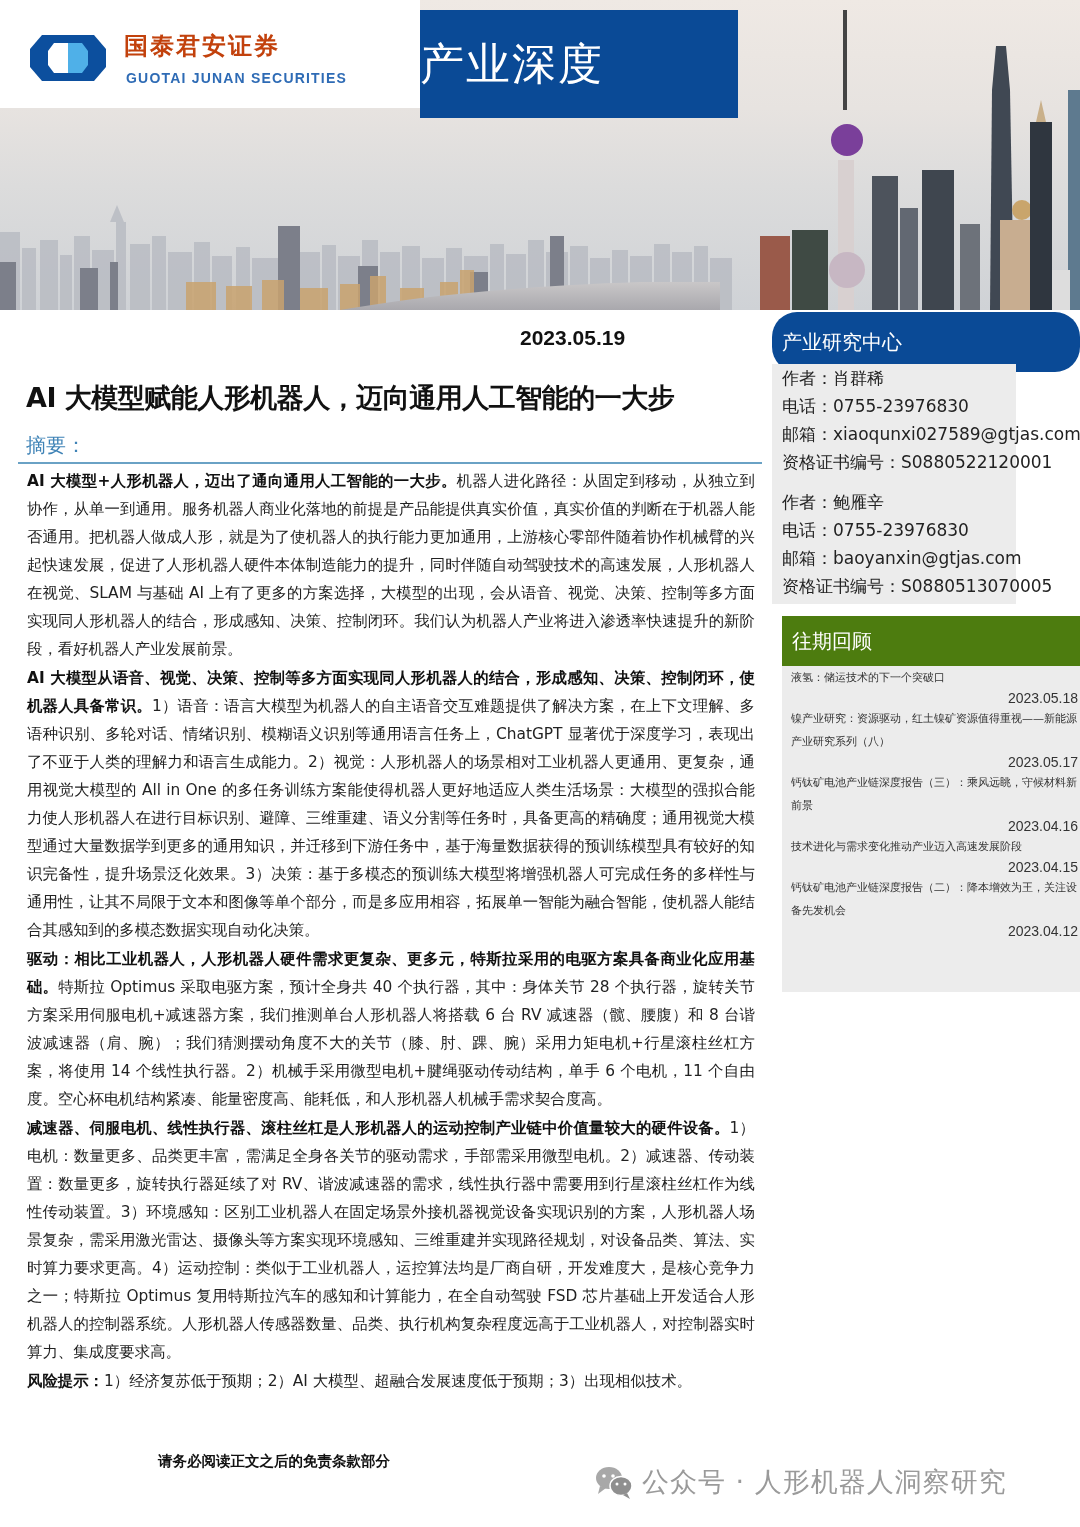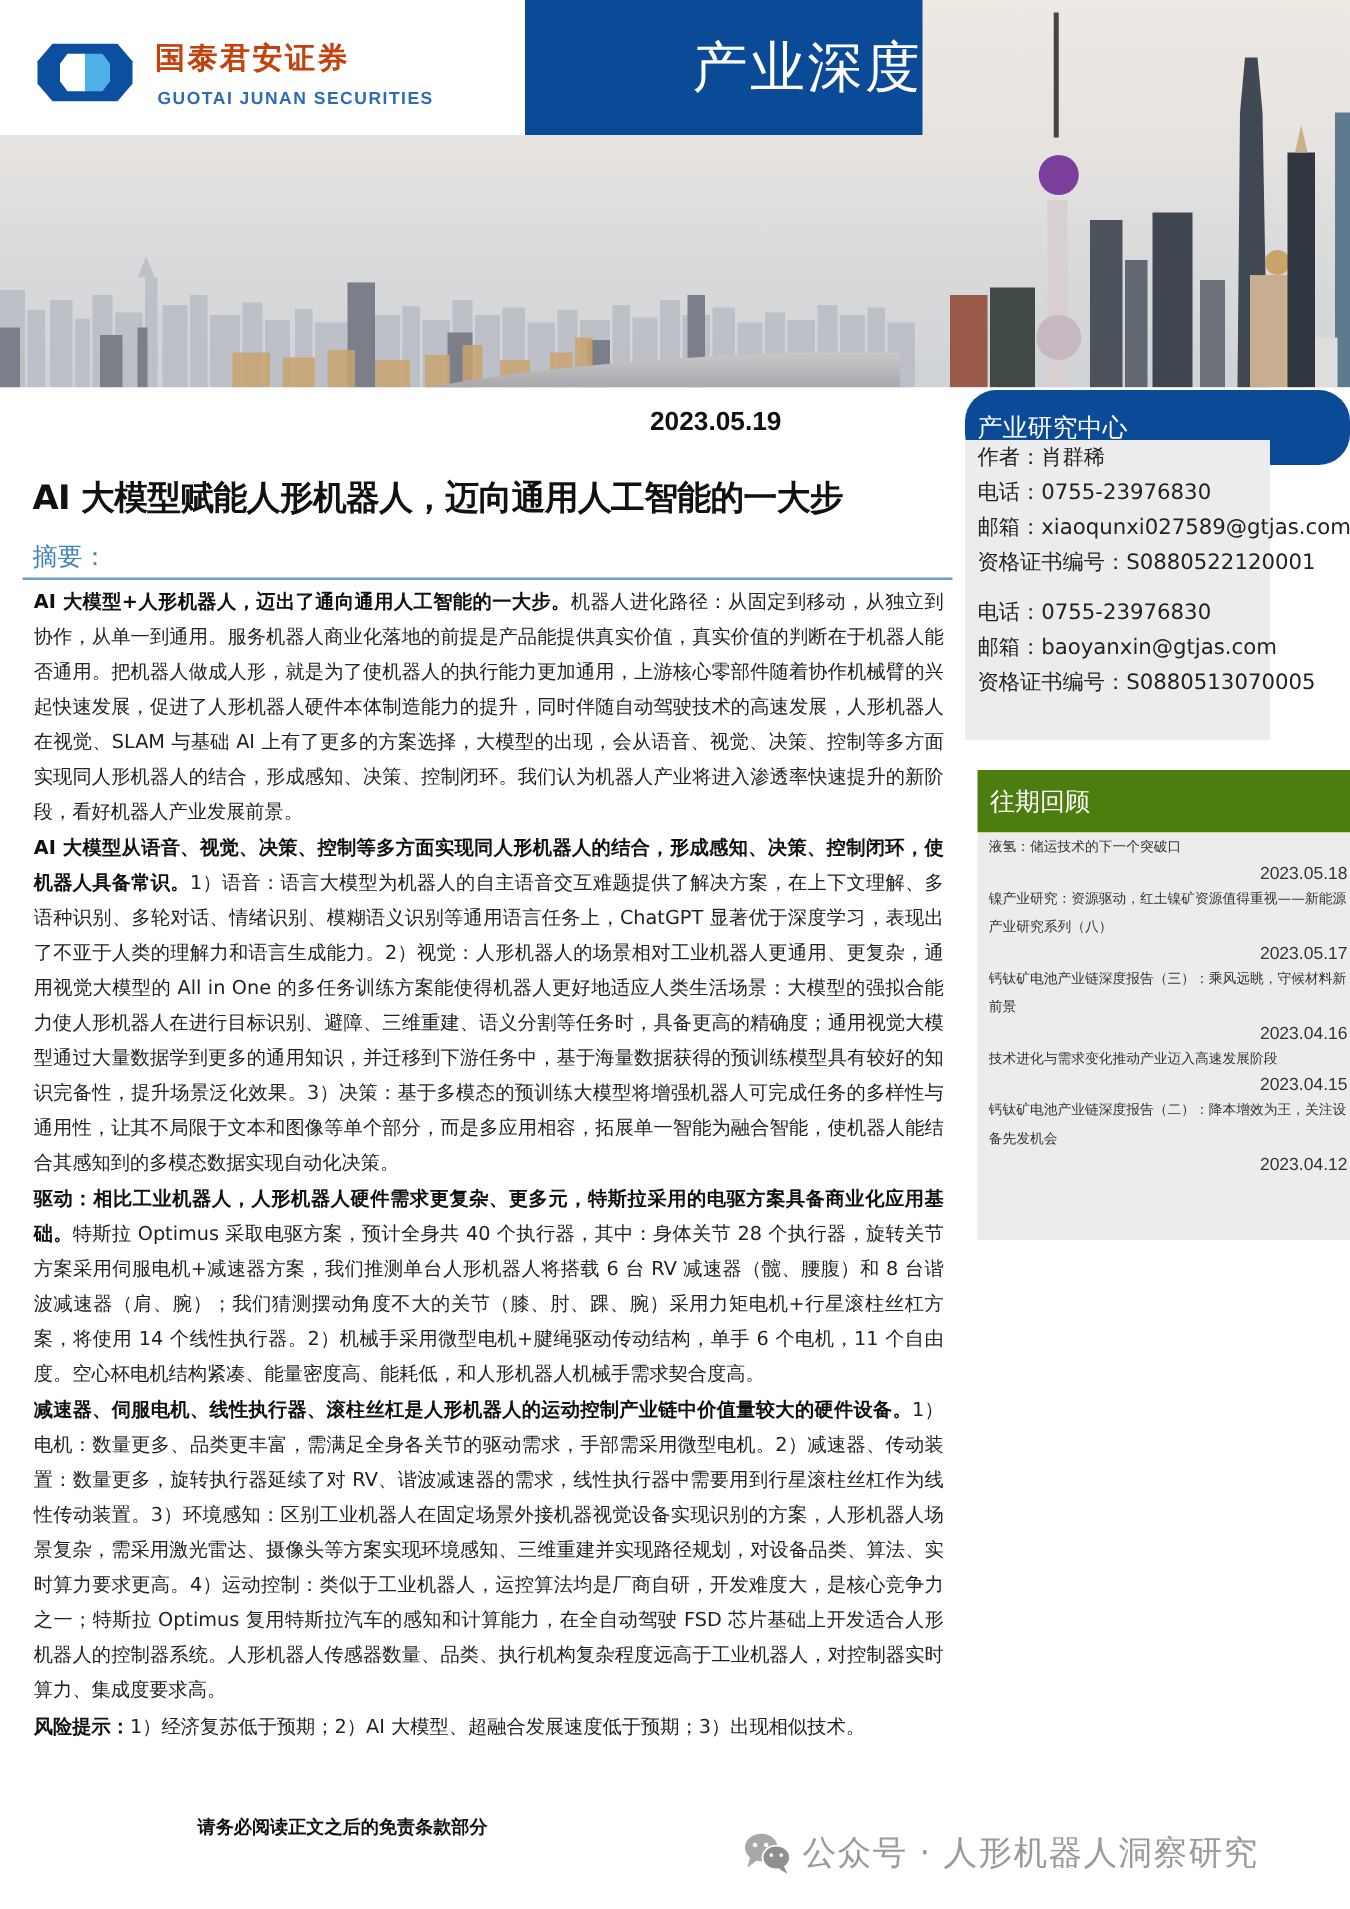--- a/index.html
+++ b/index.html
@@ -11,37 +11,37 @@
   .hero {
     position: absolute; left: 0; top: 0; width: 1080px; height: 310px;
     background:
       linear-gradient(180deg, #efe9e4 0%, #e7e3e0 35%, #dcdcdc 60%, #cfd2d6 100%);
   }
   .hero svg { position: absolute; left: 0; top: 0; }
   .logo-bar { position: absolute; left: 0; top: 0; width: 420px; height: 108px; background: #ffffff; }
   .logo { position: absolute; left: 28px; top: 33px; width: 80px; height: 50px; }
   .logo-cn { position: absolute; left: 124px; top: 30px; font-size: 24px; font-weight: bold; color: #c2410c; letter-spacing: 2px; white-space: nowrap; }
   .logo-en { position: absolute; left: 126px; top: 70px; font-size: 14px; font-weight: bold; color: #2e6bb5; letter-spacing: 1.2px; white-space: nowrap; font-family: "Liberation Sans", sans-serif; }
-  .report-type { position: absolute; left: 420px; top: 0; width: 318px; height: 108px; background: #0a4a96; display: flex; align-items: center; justify-content: flex-end; }
+  .report-type { position: absolute; left: 420px; top: 10px; width: 318px; height: 108px; background: #0a4a96; display: flex; align-items: center; justify-content: flex-start; }
   .report-type span { color: #ffffff; font-size: 44px; letter-spacing: 2px; }
 
   
   .date { position: absolute; left: 520px; top: 326px; font-size: 21px; font-weight: bold; font-family: "Liberation Sans", sans-serif; color: #111; }
   .title { position: absolute; left: 26px; top: 380px; font-size: 27px; font-weight: bold; color: #111; white-space: nowrap; letter-spacing: -0.5px; }
   .abstract-label { position: absolute; left: 26px; top: 432px; font-size: 20px; color: #3f83b6; }
   .abstract-rule { position: absolute; left: 18px; top: 462px; width: 744px; height: 2px; background: #6aa2c5; }
 
   .body { position: absolute; left: 26px; top: 466px; width: 730px; font-size: 15.4px; line-height: 28px; color: #222; text-align: justify; }
   .body p { margin: 1px; }
   .body b { color: #111; }
 
   
   .side-head { position: absolute; left: 772px; top: 312px; width: 308px; height: 60px; background: #0a4a96; display: flex; align-items: center; padding-left: 10px; border-radius: 25px; }
   .side-head span { color: #ffffff; font-size: 20px; }
-  .authors { position: absolute; left: 772px; top: 352px; width: 244px; height: 240px; background: #ececec; padding: 0 0 0 10px; }
+  .authors { position: absolute; left: 772px; top: 364px; width: 244px; height: 240px; background: #ececec; padding: 0 0 0 10px; }
   .authors .line { font-size: 17px; line-height: 28px; color: #222; white-space: nowrap; }
   .authors .gap { height: 12px; }
 
   .review-head { position: absolute; left: 782px; top: 616px; width: 298px; height: 50px; background: #4d7c0f; display: flex; align-items: center; padding-left: 10px; }
   .review-head span { color: #ffffff; font-size: 20px; }
   .review-list { position: absolute; left: 782px; top: 666px; width: 298px; height: 326px; background: #ececec; padding: 0 2px 0 9px; }
   .rv-item .rv-title { font-size: 11px; line-height: 23px; color: #333; }
   .rv-item .rv-date { font-size: 14px; line-height: 18px; color: #333; text-align: right; font-family: "Liberation Sans", sans-serif; }
 
   
@@ -179,20 +179,21 @@
 
 <div class="side-head">
   <span>产业研究中心</span>
 </div>
 <div class="authors">
   <div class="line">作者：肖群稀</div>
   <div class="line">电话：0755-23976830</div>
   <div class="line">邮箱：xiaoqunxi027589@gtjas.com</div>
   <div class="line">资格证书编号：S0880522120001</div>
   <div class="gap"></div>
+  <div class="line">作者：鲍雁辛</div>
   <div class="line">电话：0755-23976830</div>
   <div class="line">邮箱：baoyanxin@gtjas.com</div>
   <div class="line">资格证书编号：S0880513070005</div>
 </div>
 
 <div class="review-head">
   <span>往期回顾</span>
 </div>
 <div class="review-list">
   <div class="rv-item">

